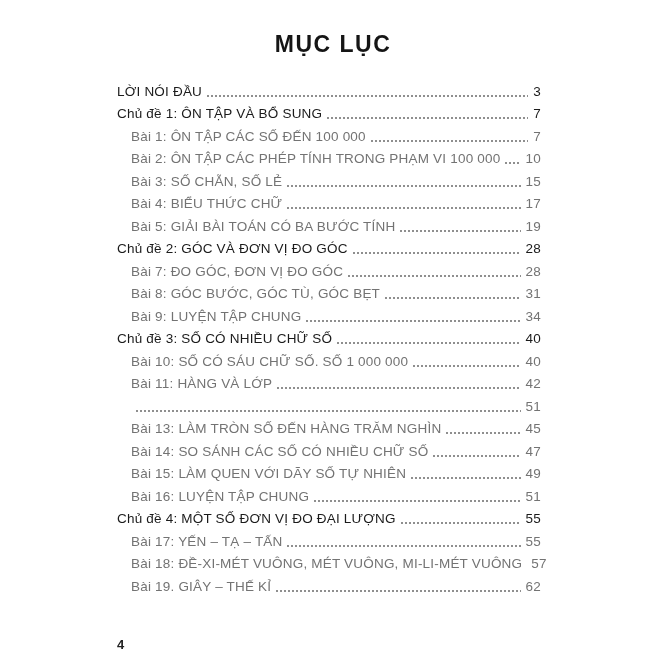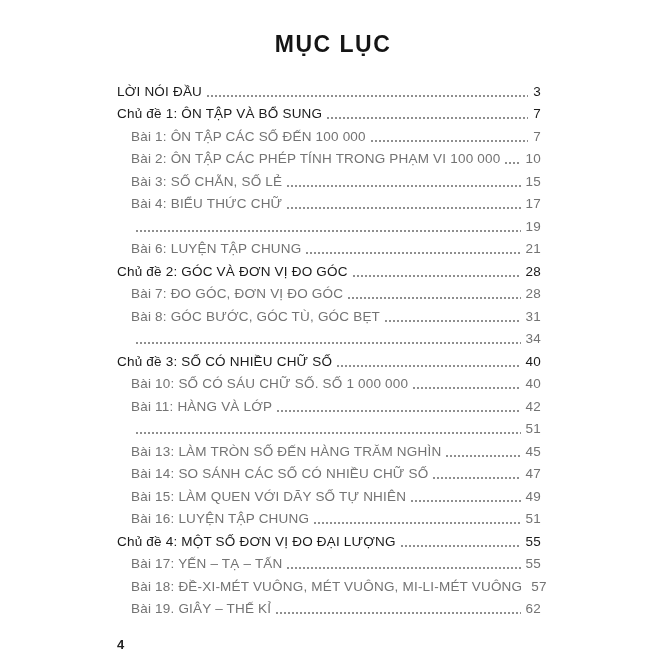--- a/index.html
+++ b/index.html
@@ -96,44 +96,41 @@
         <span class="label">Bài 3: SỐ CHẴN, SỐ LẺ</span>
         <span class="leader"></span>
         <span class="pageno">15</span>
       </div>
       <div class="row lesson">
         <span class="label">Bài 4: BIỂU THỨC CHỮ</span>
         <span class="leader"></span>
         <span class="pageno">17</span>
       </div>
       <div class="row lesson">
+        <span class="label">Bài 5: GIẢI BÀI TOÁN CÓ BA BƯỚC TÍNH</span>
         <span class="leader"></span>
         <span class="pageno">19</span>
-      </div>
-      <div class="row lesson">
-        <span class="label">Bài 6: LUYỆN TẬP CHUNG</span>
-        <span class="leader"></span>
-        <span class="pageno">21</span>
       </div>
       <div class="row chapter">
         <span class="label">Chủ đề 2: GÓC VÀ ĐƠN VỊ ĐO GÓC</span>
         <span class="leader"></span>
         <span class="pageno">28</span>
       </div>
       <div class="row lesson">
         <span class="label">Bài 7: ĐO GÓC, ĐƠN VỊ ĐO GÓC</span>
         <span class="leader"></span>
         <span class="pageno">28</span>
       </div>
       <div class="row lesson">
         <span class="label">Bài 8: GÓC BƯỚC, GÓC TÙ, GÓC BẸT</span>
         <span class="leader"></span>
         <span class="pageno">31</span>
       </div>
       <div class="row lesson">
+        <span class="label">Bài 9: LUYỆN TẬP CHUNG</span>
         <span class="leader"></span>
         <span class="pageno">34</span>
       </div>
       <div class="row chapter">
         <span class="label">Chủ đề 3: SỐ CÓ NHIỀU CHỮ SỐ</span>
         <span class="leader"></span>
         <span class="pageno">40</span>
       </div>
       <div class="row lesson">
         <span class="label">Bài 10: SỐ CÓ SÁU CHỮ SỐ. SỐ 1 000 000</span>

